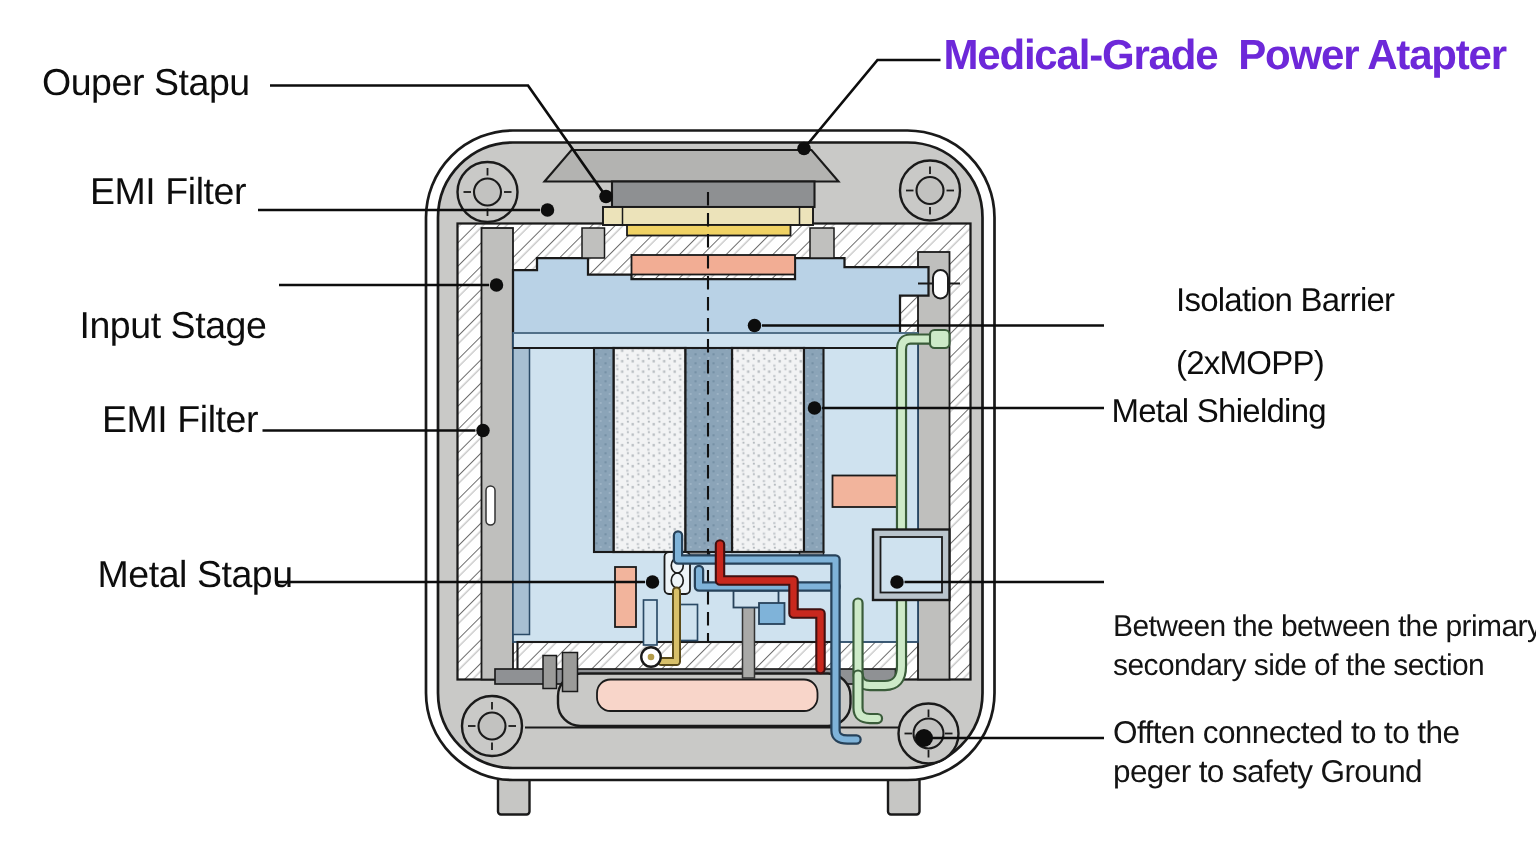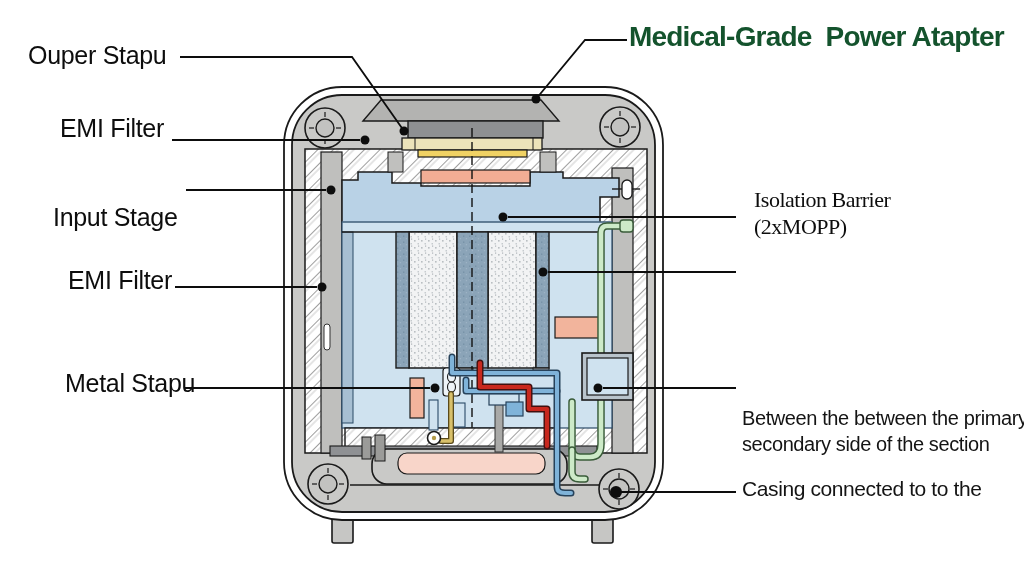--- a/index.html
+++ b/index.html
@@ -2,21 +2,21 @@
 <html><head>
 <meta charset="utf-8">
 <style>
   html,body{margin:0;padding:0;background:#ffffff;}
   #stage{
     position:relative;width:1024px;height:576px;background:#ffffff;overflow:hidden;
     font-family:"Liberation Sans", sans-serif;color:#111;
   }
   #stage svg{position:absolute;left:0;top:0;}
   .lbl{position:absolute;color:#0d0d0d;letter-spacing:-0.3px;font-size:25px;line-height:28px;white-space:nowrap;}
-  .lbl-title{position:absolute;font-size:28px;font-weight:bold;letter-spacing:-0.8px;white-space:pre;color:#14532d;}
+  .lbl-title{position:absolute;font-size:28px;font-weight:bold;letter-spacing:-0.8px;white-space:pre;color:#6d28d9;}
   .lbl-right{position:absolute;font-size:22px;line-height:27px;letter-spacing:-0.5px;color:#0d0d0d;white-space:nowrap;}
   .lbl-note{position:absolute;font-size:20px;line-height:26px;letter-spacing:-0.4px;color:#141414;white-space:nowrap;}
 </style>
 </head>
 <body>
 
 <div id="stage">
 
   <svg width="1024" height="576" viewBox="0 0 1024 576">
     <defs>
@@ -198,29 +198,31 @@
   </svg>
 
   <div class="lbl-title" style="left:629px;top:21px;">Medical-Grade  Power Atapter</div>
 
   <div class="lbl" style="left:28px;top:41px;">Ouper Stapu</div>
   <div class="lbl" style="left:60px;top:114px;">EMI Filter</div>
   <div class="lbl" style="left:53px;top:168px;margin-top:35px;">Input Stage</div>
   <div class="lbl" style="left:68px;top:266px;">EMI Filter</div>
   <div class="lbl" style="left:65px;top:369px;">Metal Stapu</div>
 
-  <div style="position:absolute;left:754px;top:186px;font-family:Liberation Serif, serif;">
+  <div style="position:absolute;left:784px;top:186px;">
     <div class="lbl-right" style="position:static;">Isolation Barrier</div>
-    <div class="lbl-right" style="position:static;">(2xMOPP)</div>
+    <div class="lbl-right" style="position:static;margin-top:15px;">(2xMOPP)</div>
   </div>
 
+  <div class="lbl-right" style="left:741px;top:260px;">Metal Shielding</div>
 
 
   <div style="position:absolute;left:742px;top:405px;">
     <div class="lbl-note" style="position:static;">Between the between the primary</div>
     <div class="lbl-note" style="position:static;">secondary side of the section</div>
   </div>
 
   <div style="position:absolute;left:742px;top:476px;">
-    <div class="lbl-note" style="position:static;font-size:21px;">Casing connected to to the</div>
+    <div class="lbl-note" style="position:static;font-size:21px;">Offten connected to to the</div>
+    <div class="lbl-note" style="position:static;font-size:21px;">peger to safety Ground</div>
   </div>
 
 </div>
 
 </body></html>

